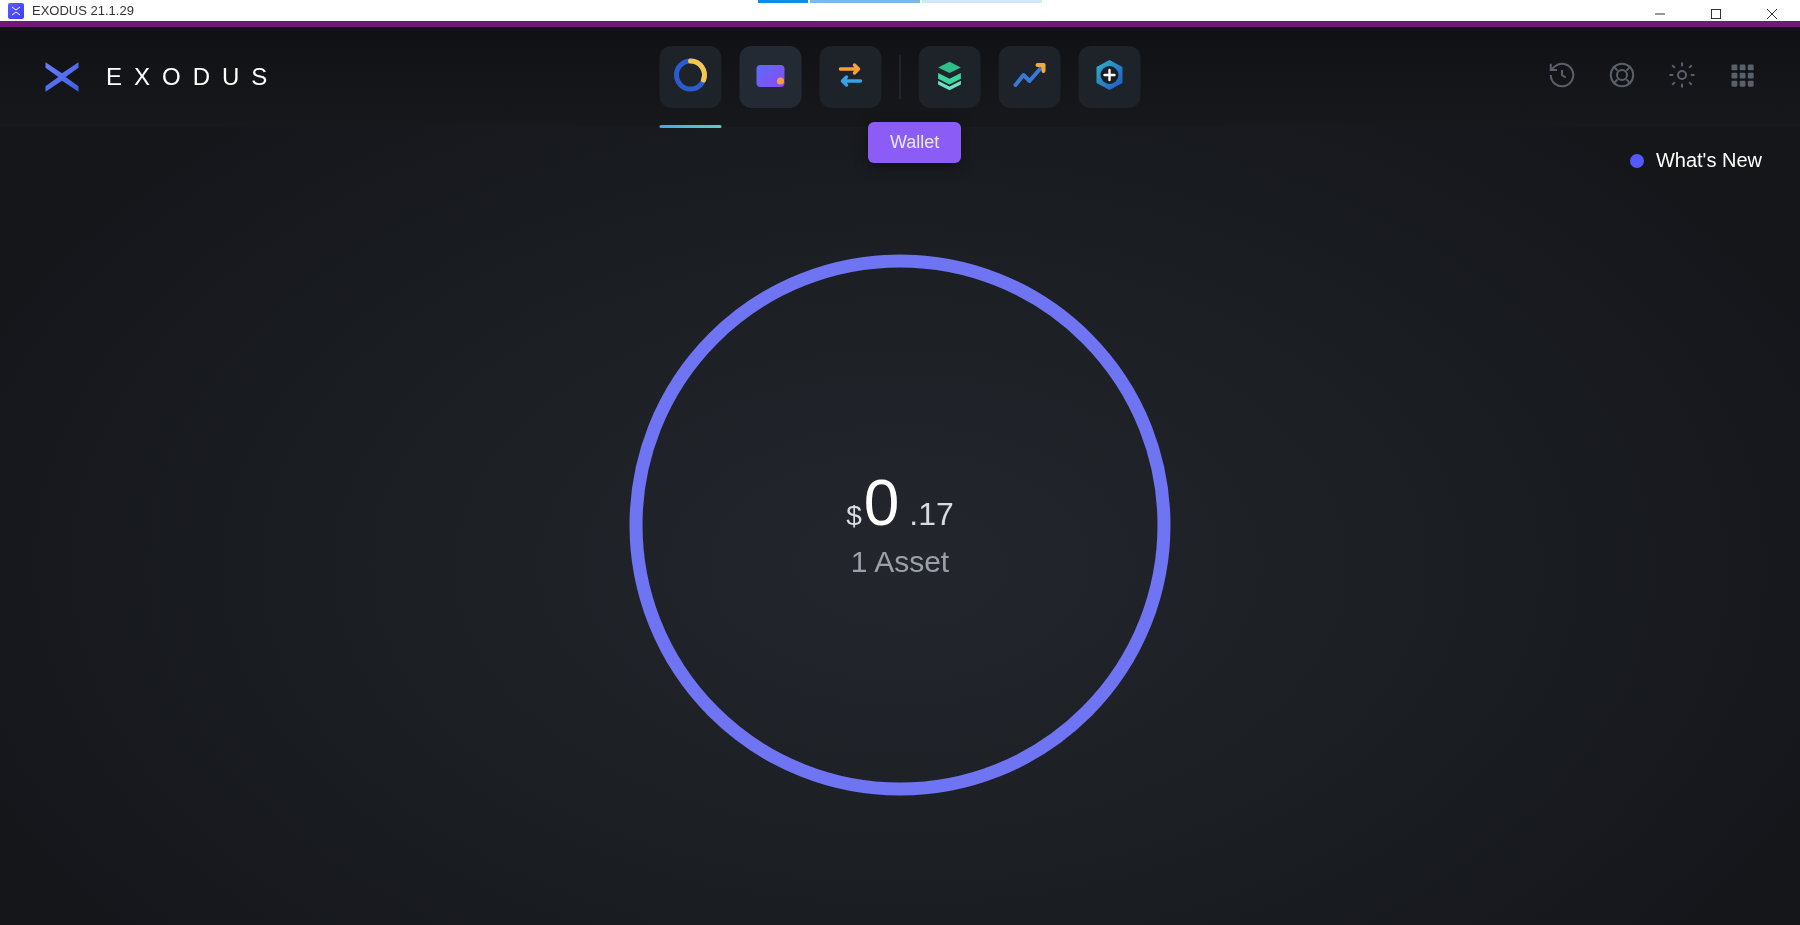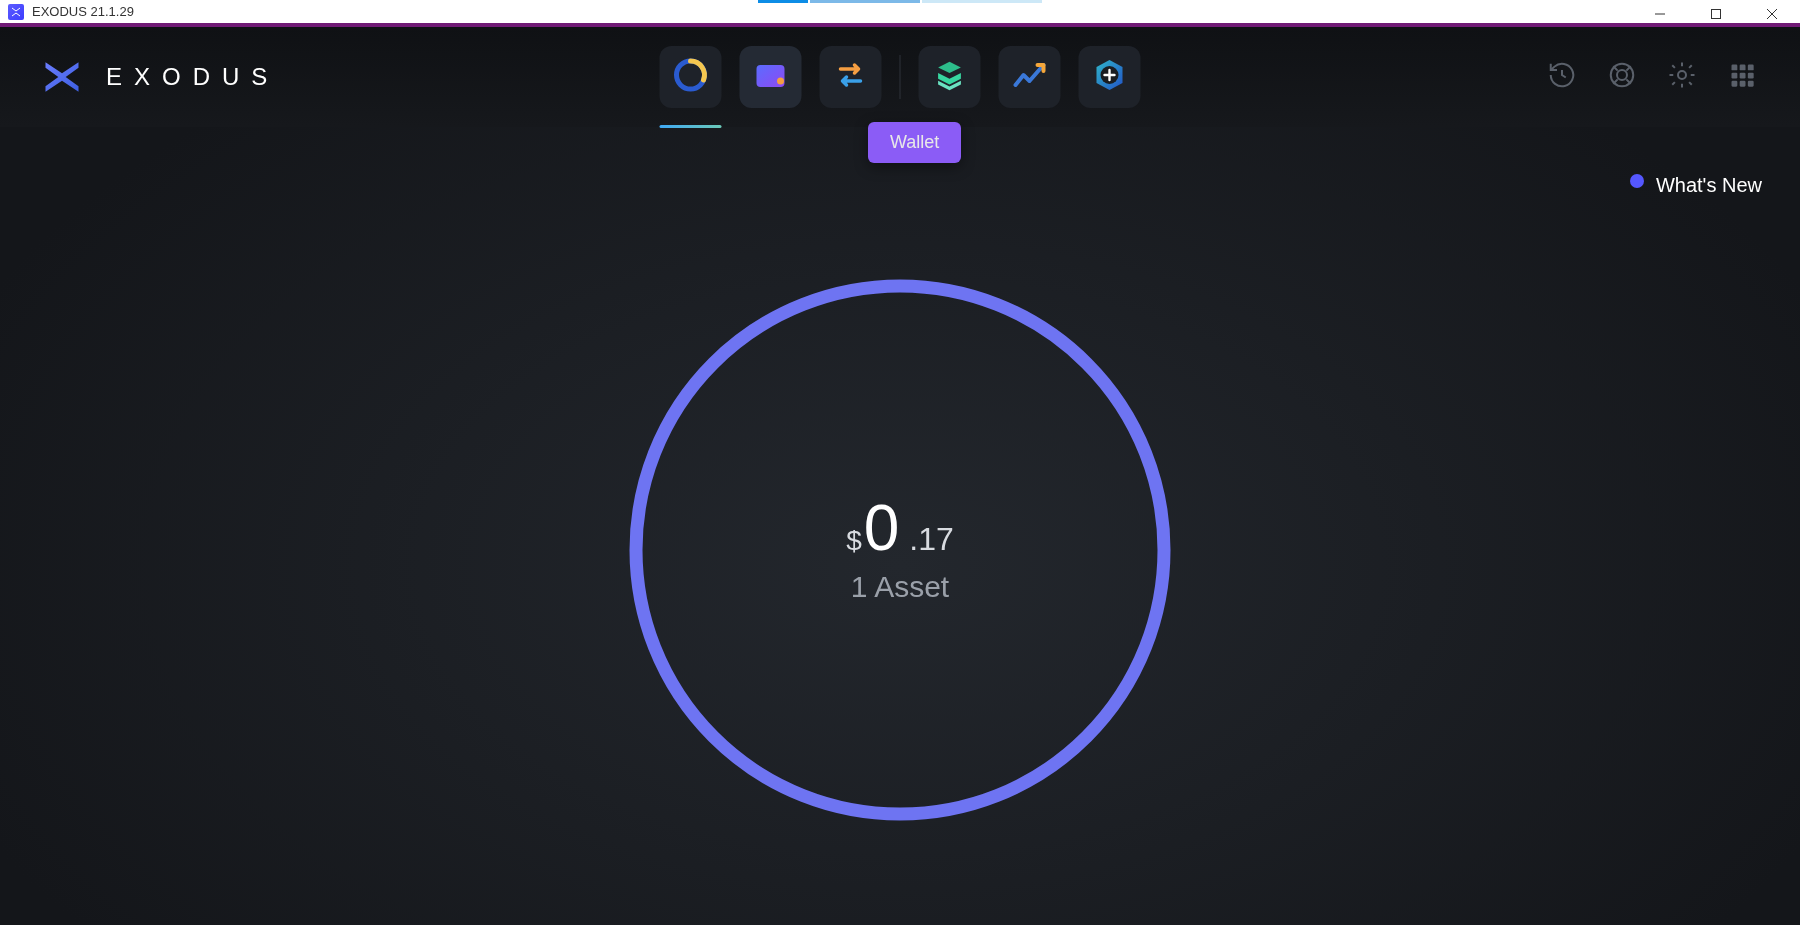--- a/index.html
+++ b/index.html
@@ -4,21 +4,21 @@
   <style>
     * { margin: 0; padding: 0; box-sizing: border-box; }
     body { font-family: -apple-system, BlinkMacSystemFont, 'Segoe UI', Arial, sans-serif; background: #fff; width: 1800px; height: 925px; overflow: hidden; }
     
     .title-bar {
       height: 27px;
       background: #fff;
       display: flex;
       align-items: center;
       padding: 0 8px;
-      border-bottom: 4px solid #701a75;
+      border-bottom: 6px solid #701a75;
       position: relative;
     }
     .title-bar-left { display: flex; align-items: center; gap: 8px; }
     .title-bar-icon { width: 16px; height: 16px; background: linear-gradient(135deg, #5b5bff, #3d3dff); display:flex; align-items:center; justify-content:center; border-radius: 2px;}
     .title-bar-icon svg { width: 12px; height: 12px; }
     .title-bar-text { font-size: 13px; color: #333; }
     .title-bar-controls { position: absolute; right: 0; top: 0; display: flex; }
     .title-bar-btn { width: 56px; height: 27px; display:flex; align-items:center; justify-content:center; cursor:pointer; }
     
     .top-accent { position: absolute; top: 0; left: 50%; transform: translateX(-50%); display:flex; gap: 2px;}
@@ -27,21 +27,20 @@
     .top-accent .seg2 { width: 110px; background: #7cb9e8; }
     .top-accent .seg3 { width: 120px; background: #cde8f7; }
     
     .app {
       height: calc(925px - 27px);
       background: #1a1d21;
       display: flex;
       flex-direction: column;
       position: relative;
       overflow: hidden;
-      gap: 25px;
     }
     .app::before {
       content: "";
       position: absolute;
       inset: 0;
       background: radial-gradient(ellipse at center 60%, #23272d 0%, #14161a 80%);
       pointer-events: none;
     }
     
     .header {
@@ -110,21 +109,21 @@
       position: relative;
       flex: 1;
       z-index: 5;
     }
     
     .whats-new {
       position: absolute;
       top: 22px;
       right: 38px;
       display: flex;
-      align-items: flex-start;
+      align-items: center;
       gap: 12px;
       cursor: pointer;
       color: #fff;
       font-size: 20px;
       font-weight: 500;
     }
     .whats-new-dot { width: 14px; height: 14px; border-radius: 50%; background: #5557ff; }
     
     .portfolio-ring {
       position: absolute;

